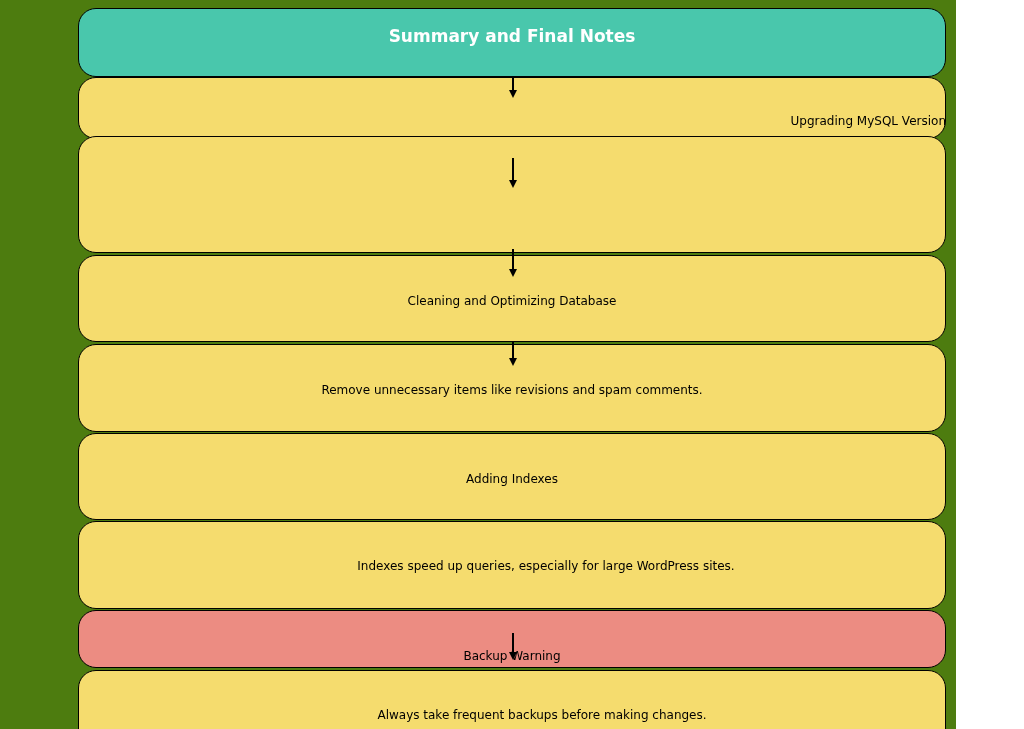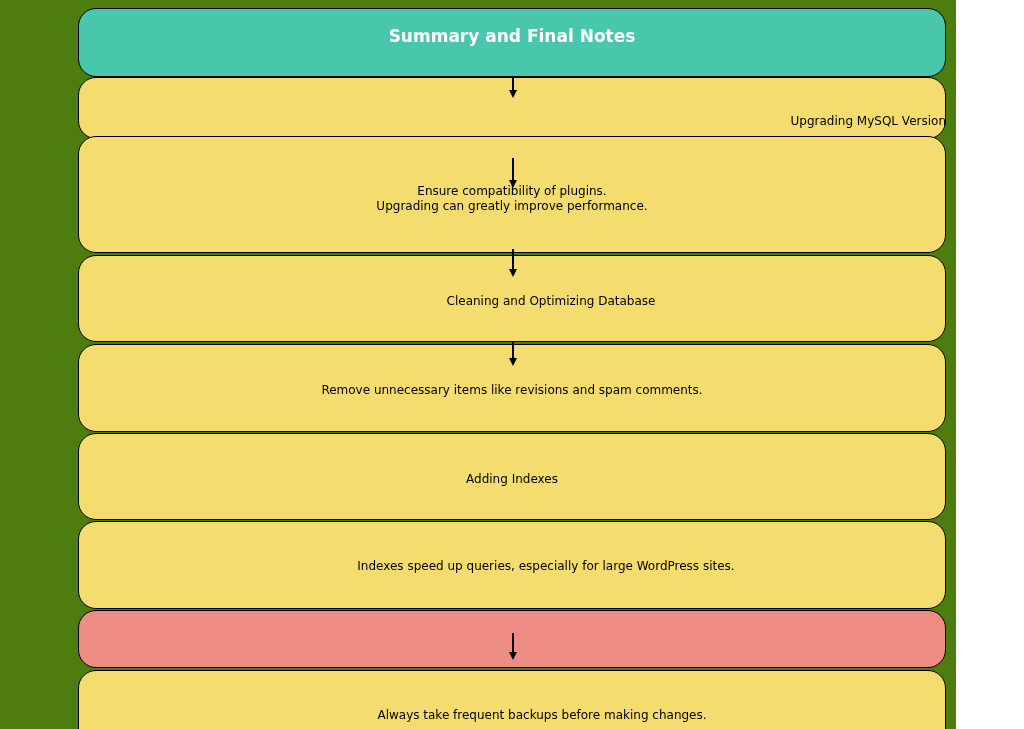--- a/index.html
+++ b/index.html
@@ -53,21 +53,21 @@
   }
   .label.title {
     font-size: 17px;
     line-height: 22px;
     font-weight: bold;
     color: #ffffff;
   }
   .l1 { top: 25px;  }
   .l2 { top: 114px; text-align: right; }
   .l3 { top: 184px; }
-  .l4 { top: 294px; padding-left: 39px; }
+  .l4 { top: 294px; }
   .l5 { top: 383px; }
   .l6 { top: 472px; }
   .l7 { top: 559px; padding-left: 34px; }
   .l8 { top: 649px; }
   .l9 { top: 708px; margin-left: 30px; }
   
   .arrow {
     position: absolute;
     left: 508px;
     width: 9px;
@@ -104,26 +104,25 @@
   <div class="node n3"></div>
   <div class="node n4"></div>
   <div class="node n5"></div>
   <div class="node n6"></div>
   <div class="node n7"></div>
   <div class="node n8 red"></div>
   <div class="node n9"></div>
 
   <div class="label l1 title">Summary and Final Notes</div>
   <div class="label l2">Upgrading MySQL Version</div>
-  <div class="label l3">Ensure compatibility of plugins.
-Upgrading can greatly improve performance.</div>
   <div class="label l4">Cleaning and Optimizing Database</div>
   <div class="label l5">Remove unnecessary items like revisions and spam comments.</div>
   <div class="label l6">Adding Indexes</div>
   <div class="label l7">Indexes speed up queries, especially for large WordPress sites.</div>
+  <div class="label l8">Backup Warning</div>
   <div class="label l9">Always take frequent backups before making changes.</div>
 
   <div class="arrow a1">
     <div class="shaft"></div>
     <div class="head"></div>
   </div>
   <div class="arrow a2">
     <div class="shaft"></div>
     <div class="head"></div>
   </div>

